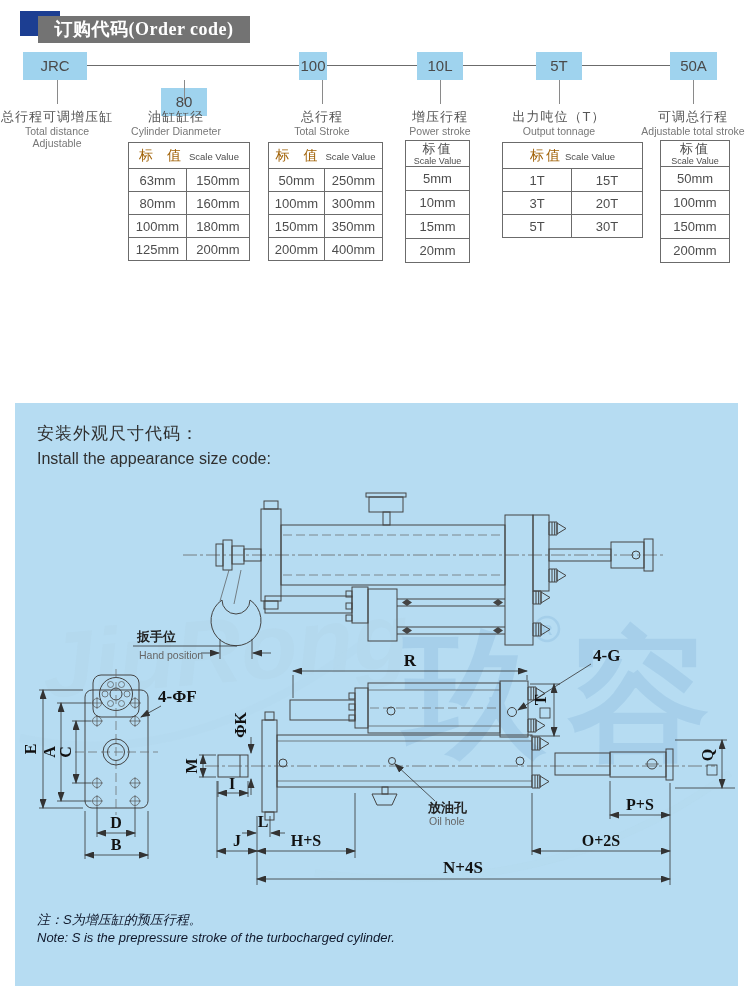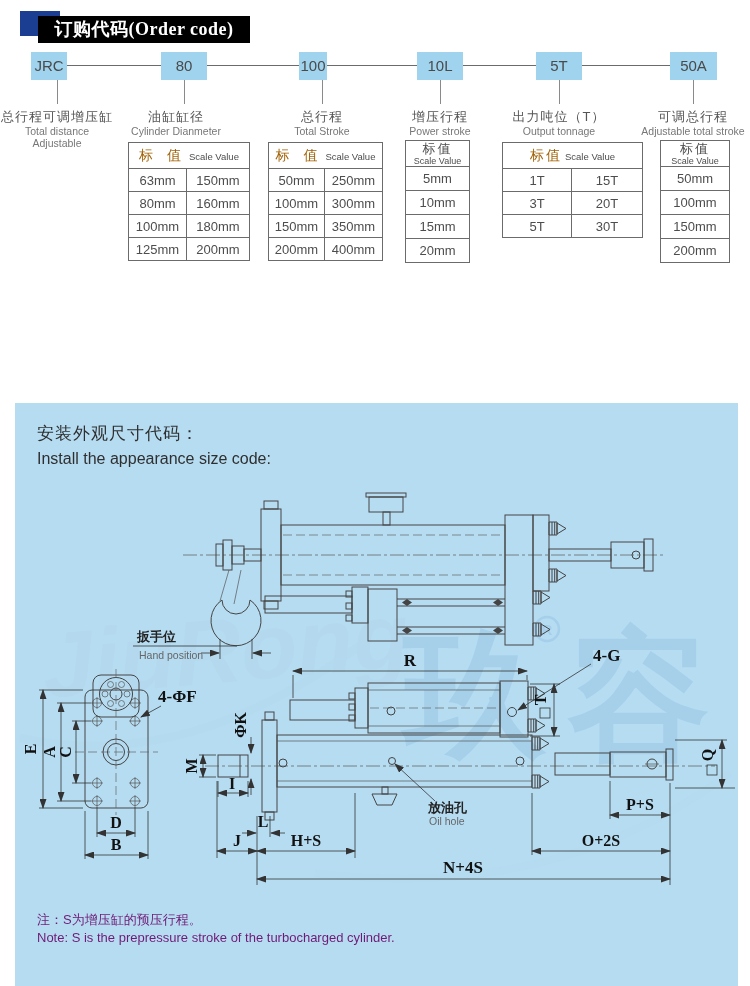--- a/index.html
+++ b/index.html
@@ -1,20 +1,20 @@
 <!DOCTYPE html>
 <html><head>
 <meta charset="utf-8">
 <style>
   html,body{margin:0;padding:0;}
   body{width:750px;height:986px;background:#ffffff;font-family:"Liberation Sans",sans-serif;position:relative;overflow:hidden;}
   .abs{position:absolute;}
   
   .hdr-dark{left:20px;top:11px;width:40px;height:25px;background:#1c3e92;}
-  .hdr-banner{left:38px;top:16px;width:212px;height:27px;background:#000000;color:#fff;
+  .hdr-banner{left:38px;top:16px;width:212px;height:27px;background:#737373;color:#fff;
     font-family:"Liberation Serif",serif;font-weight:bold;font-size:18px;line-height:27px;text-align:center;letter-spacing:0.5px;}
   
   .code-line{left:57px;top:65px;width:636px;height:1px;background:#6b6b6b;}
   .code-box{top:52px;height:28px;background:#9fd3ee;color:#4a4a4a;font-size:15px;line-height:28px;text-align:center;}
   .stem{top:80px;width:1px;height:24px;background:#8a8a8a;}
   .seg-label{top:108px;width:170px;text-align:center;}
   .seg-cn{font-size:13px;color:#555;letter-spacing:1px;line-height:17px;}
   .seg-en{font-size:10.5px;color:#777;line-height:12px;}
   
   table.vtable{position:absolute;border-collapse:collapse;table-layout:fixed;}
@@ -23,21 +23,21 @@
   table.single td{height:23px;}
   .hcn{font-size:14px;color:#a16207;letter-spacing:5px;margin-right:3px;}
   .hcn2{font-size:13px;color:#4d4d4d;letter-spacing:2px;display:block;line-height:14px;}
   .hen{font-size:9.5px;color:#4d4d4d;}
   .hen2{font-size:9px;color:#4d4d4d;display:block;line-height:10px;}
   
   .panel{left:15px;top:403px;width:723px;height:652px;background:#b6dcf2;}
   .panel-title{left:22px;top:18px;color:#2f2f2f;}
   .panel-title .t-cn{font-size:17px;line-height:26px;letter-spacing:1px;}
   .panel-title .t-en{font-size:16px;line-height:24px;text-align:center;}
-  .panel-note{left:22px;top:508px;color:#701a75;}
+  .panel-note{left:22px;top:508px;color:#0f172a;font-style:italic;}
   .panel-note .n-cn{font-size:13px;line-height:18px;}
   .panel-note .n-en{font-size:13px;line-height:18px;}
   svg{position:absolute;left:0;top:0;}
   
   .ln{stroke:#444;fill:none;stroke-width:1;}
   .thin{stroke:#555;fill:none;stroke-width:0.7;}
   .cl{stroke:#666;fill:none;stroke-width:0.8;stroke-dasharray:14 3 3 3;}
   .dsh{stroke:#666;fill:none;stroke-width:0.7;stroke-dasharray:9 4;}
   .dim{stroke:#333;fill:none;stroke-width:0.8;}
   .nutp{stroke:#444;fill:none;stroke-width:1;}
@@ -50,22 +50,22 @@
 </head>
 <body>
 
 <div class="abs hdr-dark"></div>
 <div class="abs hdr-banner">
   <span>订购代码(Order code)</span>
 </div>
 
 <div class="abs code-line"></div>
 
-<div class="abs code-box" style="left:31px;width:36px;">JRC</div>
-<div class="abs code-box" style="left:161px;width:46px;">80</div>
+<div class="abs code-box" style="left:23px;width:64px;">JRC</div>
+<div class="abs code-box" style="left:161px;width:46px;margin-top:36px;">80</div>
 <div class="abs code-box" style="left:299px;width:28px;">100</div>
 <div class="abs code-box" style="left:417px;width:46px;">10L</div>
 <div class="abs code-box" style="left:536px;width:46px;">5T</div>
 <div class="abs code-box" style="left:670px;width:47px;">50A</div>
 
 <div class="abs stem" style="left:57px;"></div>
 <div class="abs stem" style="left:184px;"></div>
 <div class="abs stem" style="left:322px;"></div>
 <div class="abs stem" style="left:440px;"></div>
 <div class="abs stem" style="left:559px;"></div>

